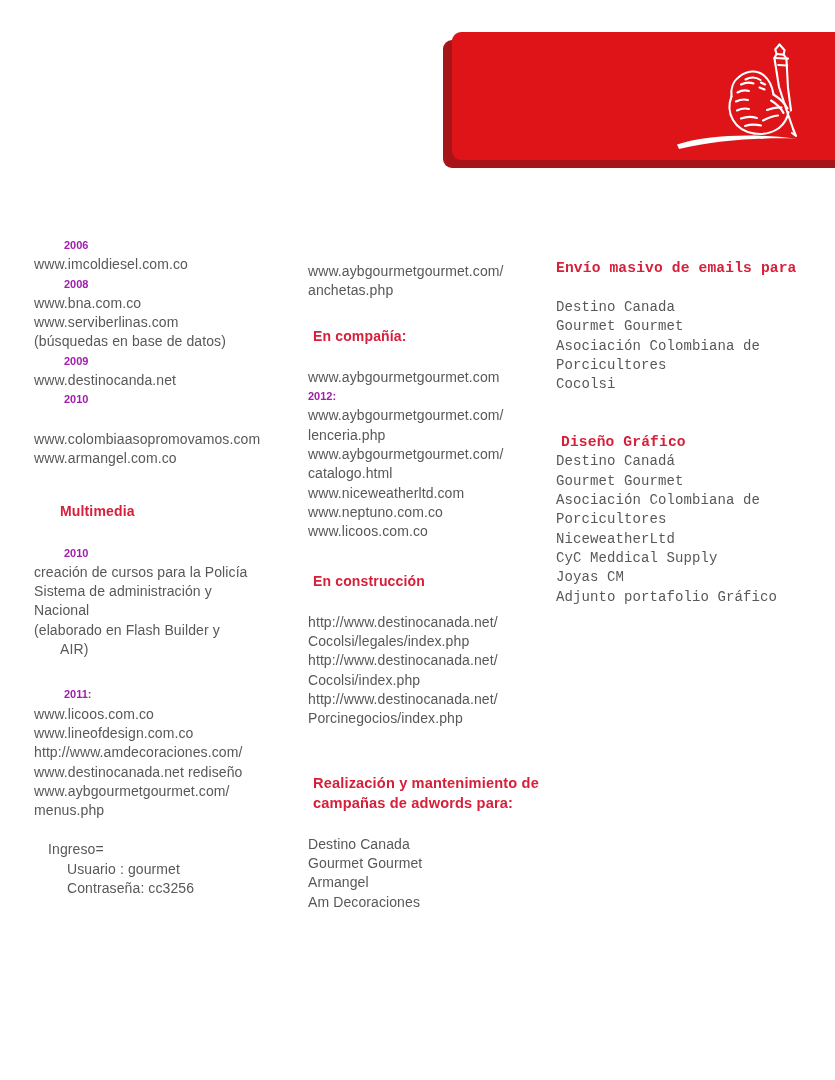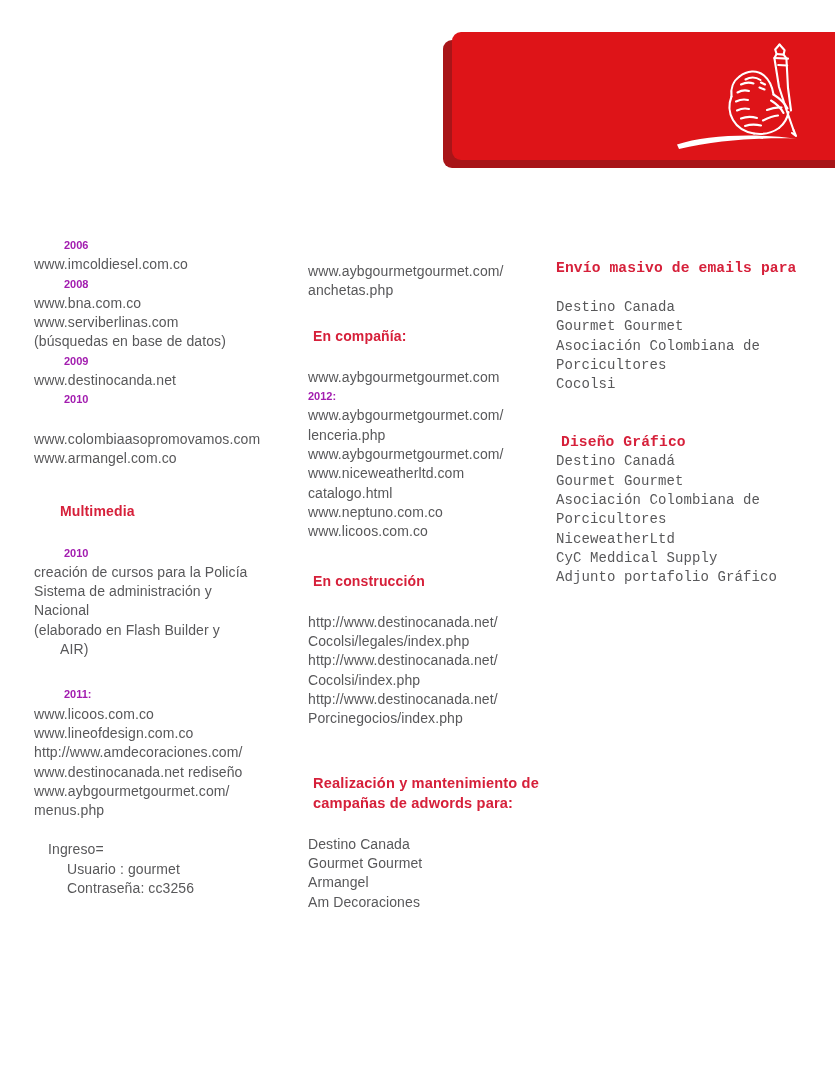--- a/index.html
+++ b/index.html
@@ -195,22 +195,22 @@
     <div class="line">www.aybgourmetgourmet.com/</div>
     <div class="line">anchetas.php</div>
     <div class="sp-26"></div>
     <div class="heading indent-5">En compañía:</div>
     <div class="sp-22"></div>
     <div class="line">www.aybgourmetgourmet.com</div>
     <div class="year">2012:</div>
     <div class="line">www.aybgourmetgourmet.com/</div>
     <div class="line">lenceria.php</div>
     <div class="line">www.aybgourmetgourmet.com/</div>
+    <div class="line">catalogo.html</div>
     <div class="line">www.niceweatherltd.com</div>
-    <div class="line">catalogo.html</div>
     <div class="line">www.neptuno.com.co</div>
     <div class="line">www.licoos.com.co</div>
     <div class="sp-30"></div>
     <div class="heading indent-5">En construcción</div>
     <div class="sp-22"></div>
     <div class="line">http://www.destinocanada.net/</div>
     <div class="line">Cocolsi/legales/index.php</div>
     <div class="line">http://www.destinocanada.net/</div>
     <div class="line">Cocolsi/index.php</div>
     <div class="line">http://www.destinocanada.net/</div>
@@ -235,16 +235,17 @@
     <div class="line">Porcicultores</div>
     <div class="line">Cocolsi</div>
     <div class="sp-38"></div>
     <div class="heading big indent-5">Diseño Gráfico</div>
     <div class="line">Destino Canadá</div>
     <div class="line">Gourmet Gourmet</div>
     <div class="line">Asociación Colombiana de</div>
     <div class="line">Porcicultores</div>
     <div class="line">NiceweatherLtd</div>
     <div class="line">CyC Meddical Supply</div>
+    <div class="line">Joyas CM</div>
     <div class="line">Adjunto portafolio Gráfico</div>
   </div>
 
 </div>
 
 </body></html>

